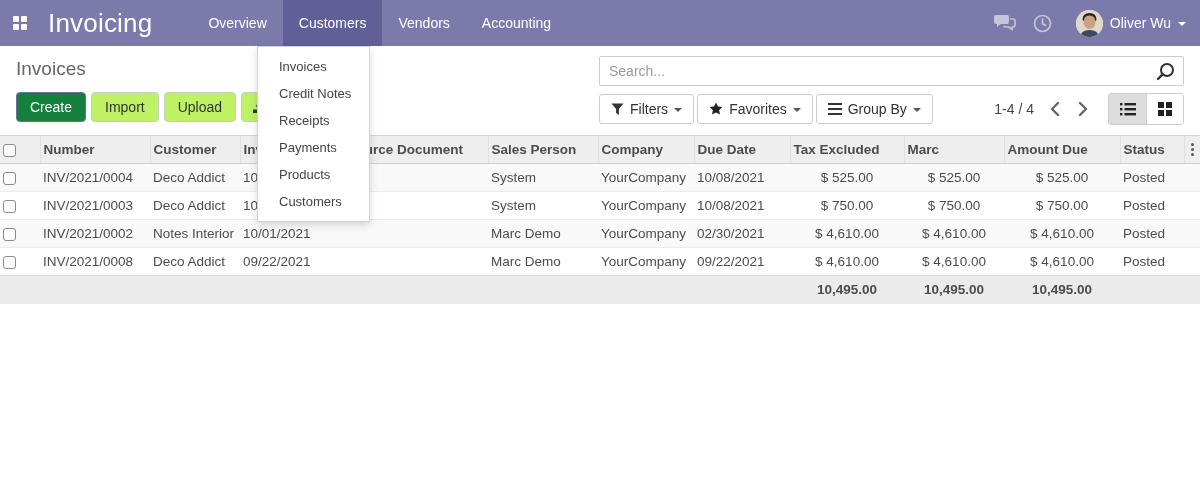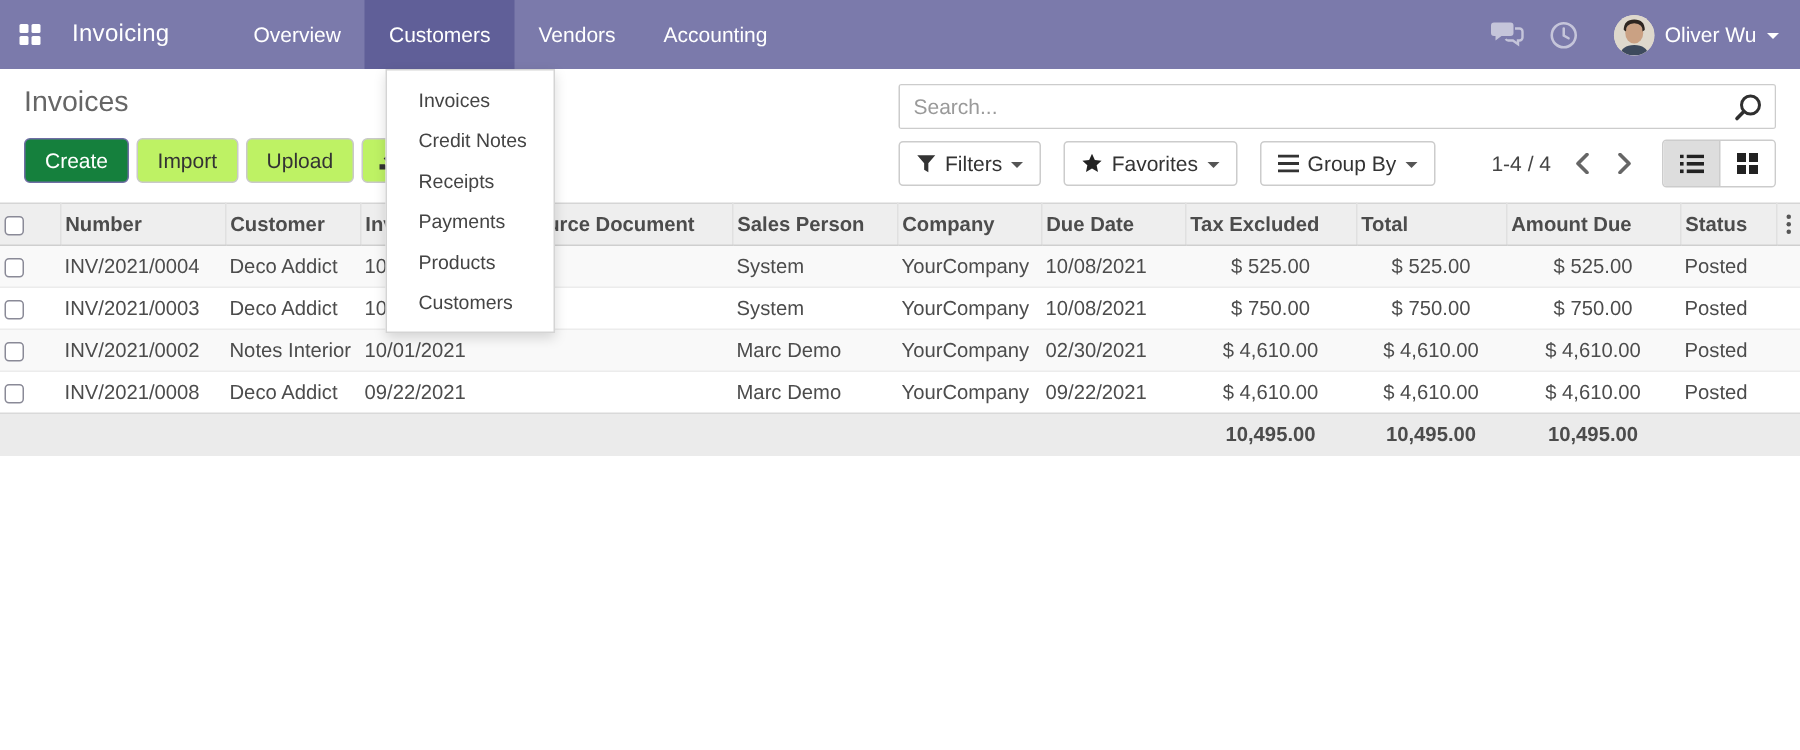--- a/index.html
+++ b/index.html
@@ -4,21 +4,21 @@
 <style>
   * { box-sizing: border-box; margin: 0; padding: 0; }
   html,body { width:1200px; height:500px; overflow:hidden; }
   body { font-family: "Liberation Sans", sans-serif; background:#fff; color:#4c4c4c; }
 
   
   .navbar { height:46px; background:#7b7aab; display:flex; align-items:stretch; color:#fff; }
   .apps-btn { width:40px; display:flex; align-items:center; justify-content:center; cursor:pointer; }
   .apps-grid { display:grid; grid-template-columns:6px 6px; grid-gap:2px; }
   .apps-grid span { width:6px; height:6px; background:#fff; border-radius:1px; }
-  .brand { font-size:16px; display:flex; align-items:center; padding:0 40px 0 8px; letter-spacing:.2px; }
+  .brand { font-size:26px; display:flex; align-items:center; padding:0 40px 0 8px; letter-spacing:.2px; }
   .nav-items { display:flex; align-items:stretch; }
   .nav-item { display:flex; align-items:center; padding:0 16px; font-size:14px; cursor:pointer; color:#fff; }
   .nav-item.active { background:#605f98; }
   .nav-spacer { flex:1; }
   .nav-right { display:flex; align-items:center; padding-right:14px; }
   .nav-icon { width:38px; display:flex; align-items:center; justify-content:center; cursor:pointer; opacity:.75; }
   .user-menu { display:flex; align-items:center; gap:7px; margin-left:14px; cursor:pointer; }
   .avatar { width:27px; height:27px; border-radius:50%; overflow:hidden; background:#e8e4da; flex:0 0 auto; }
   .user-name { font-size:14px; }
   .caret { width:0; height:0; border-left:4px solid transparent; border-right:4px solid transparent; border-top:4px solid #fff; margin-top:2px; }
@@ -32,21 +32,21 @@
   .btn { font-size:14px; padding:6px 13px; border-radius:4px; border:1px solid #c9c9c9; background:#bef264; color:#333; cursor:pointer; font-family:inherit; }
   .btn.primary { background:#15803d; border-color:#6f6da4; color:#fff; }
   .btn.icon-only { padding:6px 10px; display:flex; align-items:center; }
 
   .cp-right { width:585px; }
   .search-box { position:relative; height:30px; border:1px solid #ccc; border-radius:2px; background:#fff; }
   .search-box input { width:100%; height:100%; border:none; outline:none; padding:0 34px 0 9px; font-size:14px; font-family:inherit; color:#444; }
   .search-box input::placeholder { color:#9a9a9a; }
   .search-icon { position:absolute; right:8px; top:5px; cursor:pointer; }
   .filter-row { display:flex; align-items:center; margin-top:7px; }
-  .filter-group { display:flex; gap:15px; }
+  .filter-group { display:flex; gap:3px; }
   .fbtn { display:flex; align-items:center; gap:6px; font-size:14px; color:#333; background:#fff; border:1px solid #ccc; border-radius:3px; padding:6px 11px; cursor:pointer; font-family:inherit; }
   .pager { margin-left:auto; display:flex; align-items:center; gap:14px; }
   .pager-range { font-size:14px; color:#444; }
   .pg-arrow { cursor:pointer; display:flex; align-items:center; padding:0 2px; }
   .view-switcher { display:flex; border:1px solid #ccc; border-radius:3px; overflow:hidden; margin-left:18px; }
   .vs-btn { width:37px; height:30px; display:flex; align-items:center; justify-content:center; background:#fff; cursor:pointer; }
   .vs-btn.active { background:#ddd; }
   .vs-btn + .vs-btn { border-left:1px solid #ccc; }
 
   
@@ -227,21 +227,21 @@
     <tr>
       <th class="col-cb"><input type="checkbox" class="cb" style=""></th>
       <th>Number</th>
       <th>Customer</th>
       <th>Invoice Date</th>
       <th>Source Document</th>
       <th>Sales Person</th>
       <th>Company</th>
       <th>Due Date</th>
       <th class="num">Tax Excluded</th>
-      <th class="num">Total</th>
+      <th class="num">Marc</th>
       <th class="num">Amount Due</th>
       <th class="col-status">Status</th>
       <th>
         <span class="opt-cols">
             <i></i>
             <i></i>
             <i></i>
           </span>
       </th>
     </tr>

